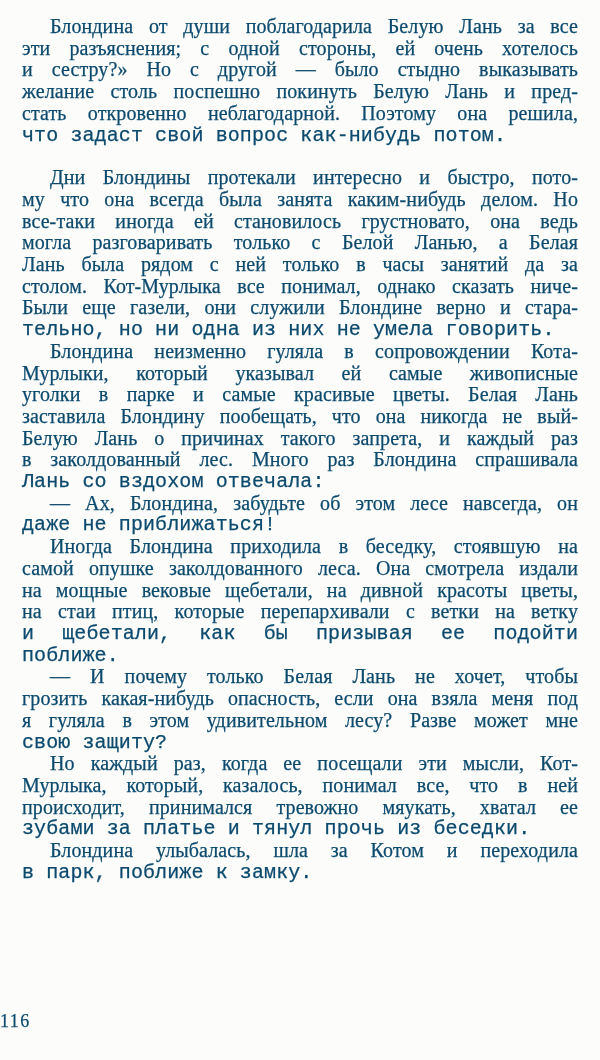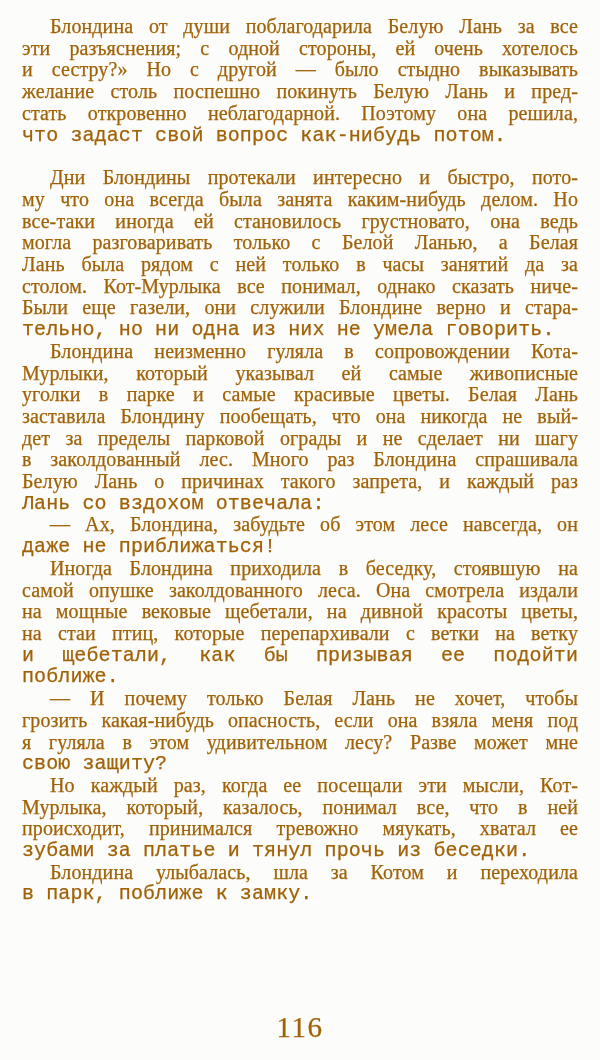--- a/index.html
+++ b/index.html
@@ -5,21 +5,21 @@
   html, body { margin: 0; padding: 0; }
   body {
     width: 600px; height: 1060px;
     background: #fcfcfa;
     overflow: hidden;
   }
   .page {
     position: relative;
     width: 600px; height: 1060px;
     font-family: "Liberation Serif", "DejaVu Serif", serif;
-    color: #a16207;
+    color: #0c4a6e;
     -webkit-text-stroke: 0.25px currentColor;
   }
   .text-block {
     position: absolute;
     left: 22px; top: 16px;
     width: 556px;
     font-size: 20px;
     line-height: 21.7px;
     letter-spacing: 0.1px;
   }
@@ -30,22 +30,22 @@
     text-align-last: justify;
     text-justify: inter-word;
     white-space: normal;
   }
   .line.first { padding-left: 28px; }
   .line.last { text-align-last: left; font-family: Liberation Mono, monospace; }
   .page-number {
     position: absolute;
     left: 0; top: 1011px;
     width: 100%;
-    text-align: center;
-    font-size: 29px;
+    text-align: left;
+    font-size: 18px;
     letter-spacing: 1.5px;
   }
 </style>
 </head>
 <body>
 
 <div class="page">
   <div class="text-block">
 
     <div class="paragraph gap-after">
@@ -66,23 +66,22 @@
       <div class="line">столом. Кот-Мурлыка все понимал, однако сказать ниче-</div>
       <div class="line">Были еще газели, они служили Блондине верно и стара-</div>
       <div class="line last">тельно, но ни одна из них не умела говорить.</div>
     </div>
 
     <div class="paragraph">
       <div class="line first">Блондина неизменно гуляла в сопровождении Кота-</div>
       <div class="line">Мурлыки, который указывал ей самые живописные</div>
       <div class="line">уголки в парке и самые красивые цветы. Белая Лань</div>
       <div class="line">заставила Блондину пообещать, что она никогда не вый-</div>
-      <div class="line">дет за пределы парковой ограды и не сделает ни шагу</div>
+      <div class="line">Белую Лань о причинах такого запрета, и каждый раз</div>
       <div class="line">в заколдованный лес. Много раз Блондина спрашивала</div>
-      <div class="line">Белую Лань о причинах такого запрета, и каждый раз</div>
       <div class="line last">Лань со вздохом отвечала:</div>
     </div>
 
     <div class="paragraph">
       <div class="line first">— Ах, Блондина, забудьте об этом лесе навсегда, он</div>
       <div class="line last">даже не приближаться!</div>
     </div>
 
     <div class="paragraph">
       <div class="line first">Иногда Блондина приходила в беседку, стоявшую на</div>

